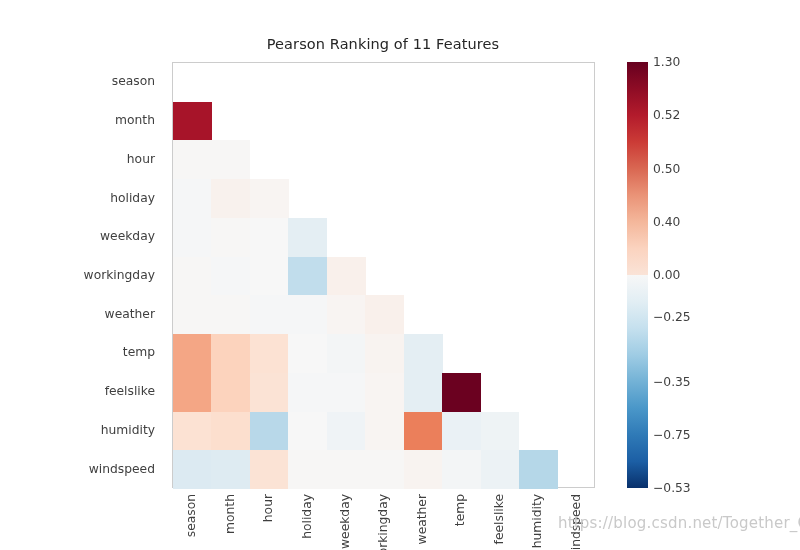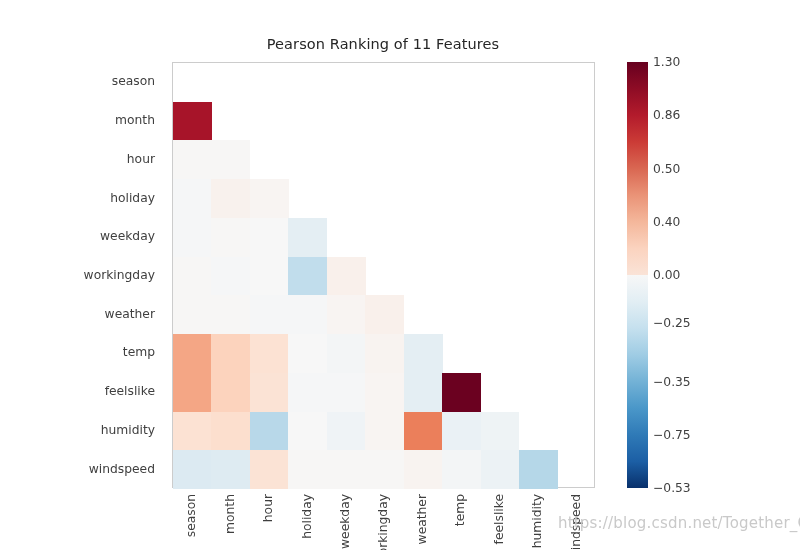--- a/index.html
+++ b/index.html
@@ -260,25 +260,25 @@
         <div class="xtick" style="position: relative;">humidity</div>
       </div>
       <div class="xtick-wrap" style="left: 384.545px; width: 38.4545px;">
         <div class="xtick" style="position: relative;">windspeed</div>
       </div>
     </div>
 
   <div id="colorbar"></div>
   <div id="colorbar-ticks">
       <div class="cbtick" style="top: 0px;">1.30</div>
-      <div class="cbtick" style="top: 53.25px;">0.86</div>
+      <div class="cbtick" style="top: 53.25px;">0.52</div>
       <div class="cbtick" style="top: 106.5px;">0.50</div>
       <div class="cbtick" style="top: 159.75px;">0.40</div>
       <div class="cbtick" style="top: 213px;">0.00</div>
-      <div class="cbtick" style="top: 261px;">−0.25</div>
+      <div class="cbtick" style="top: 255px;">−0.25</div>
       <div class="cbtick" style="top: 319.5px;">−0.35</div>
       <div class="cbtick" style="top: 372.75px;">−0.75</div>
       <div class="cbtick" style="top: 426px;">−0.53</div>
     </div>
 
   <div id="watermark">https://blog.csdn.net/Together_CZ</div>
 
 </div>
 
 </body></html>

